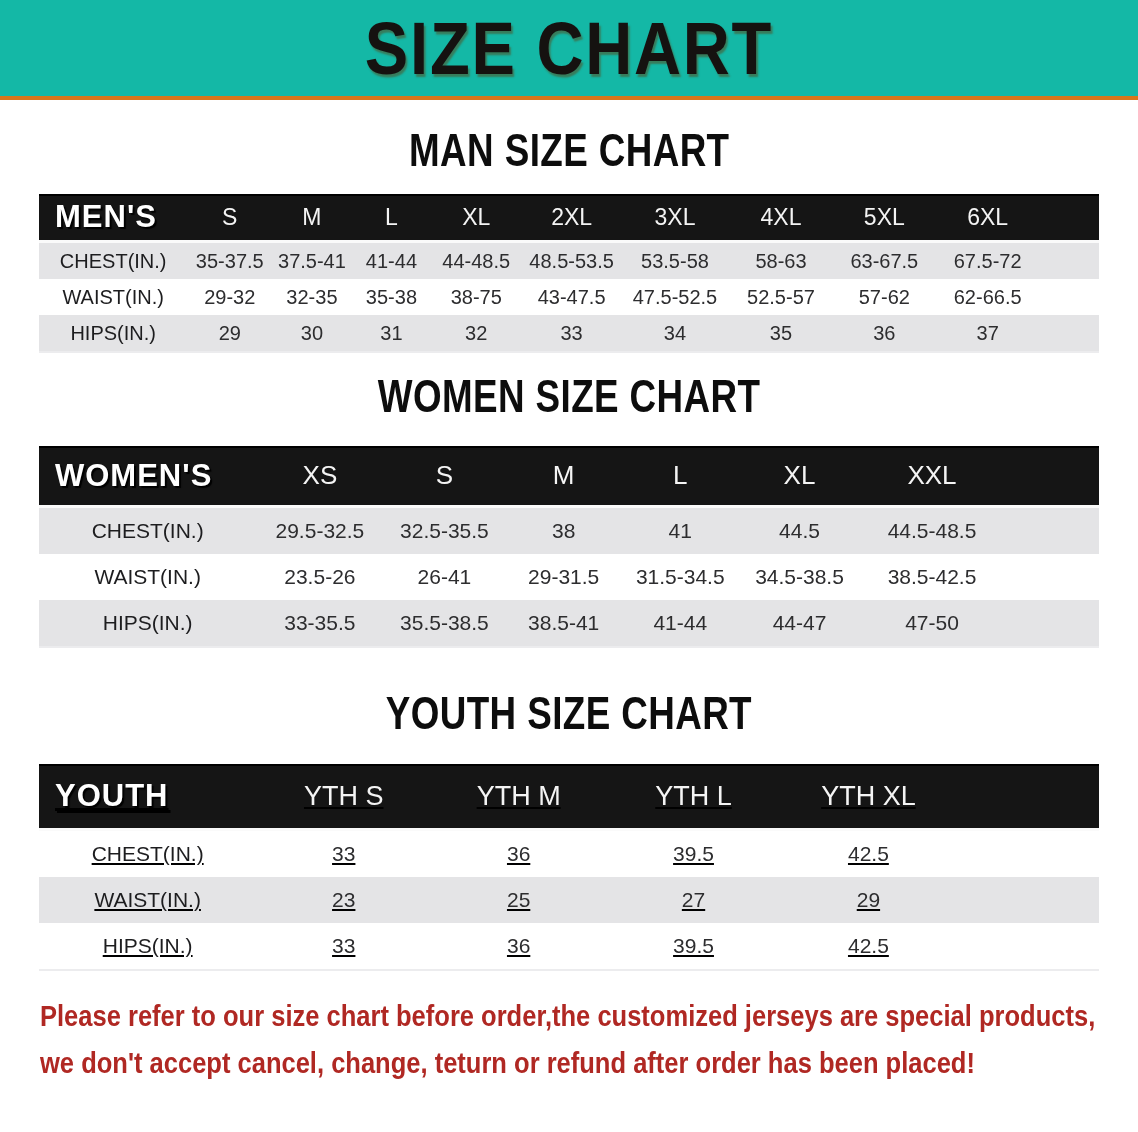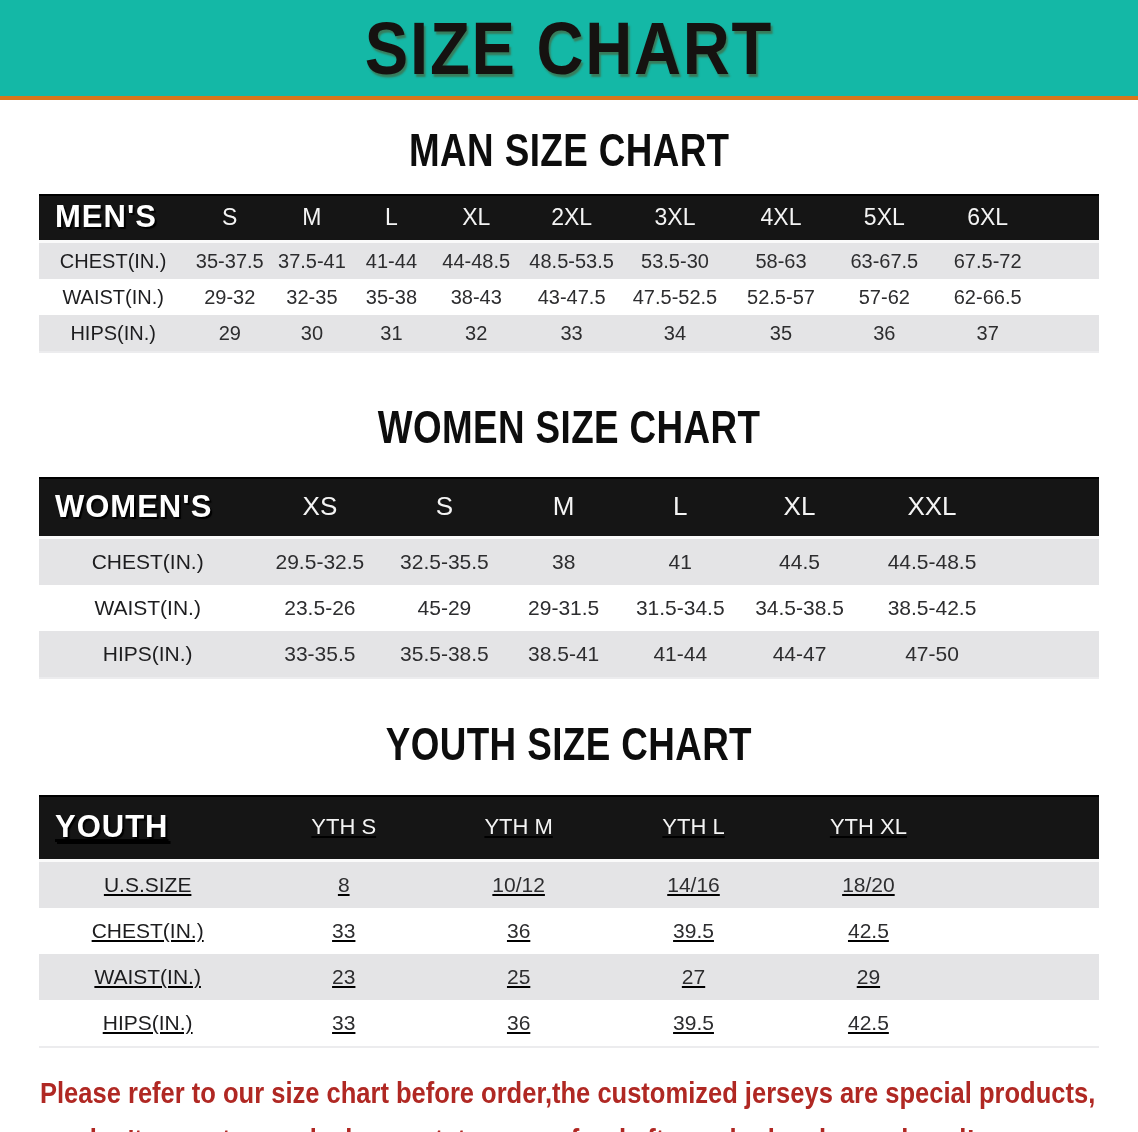--- a/index.html
+++ b/index.html
@@ -34,21 +34,21 @@
   }
 
   
   .section-heading {
     margin: 0;
     text-align: center;
     height: 52px;
     line-height: 52px;
   }
   .heading-men   { margin-top: 24px; }
-  .heading-women { margin-top: 48px; }
+  .heading-women { margin-top: 17px; }
   .heading-youth { margin-top: 39px; }
   .condensed {
     display: inline-block;
     transform: scaleX(0.8);
     white-space: nowrap;
     font-size: 46px;
     font-weight: bold;
     letter-spacing: 0.5px;
     color: #0d0d0d;
   }
@@ -69,21 +69,21 @@
     background: #151515;
     color: #f4f4f4;
     font-weight: normal;
     text-align: center;
     vertical-align: middle;
     border-bottom: 3px solid #fafafa;
     box-shadow: inset 0 2px 0 #000;
   }
   .table-men   thead th { height: 44px; font-size: 23px; }
   .table-women thead th { height: 57px; font-size: 26px; text-align: center; }
-  .table-youth thead th { height: 62px; font-size: 22px; }
+  .table-youth thead th { height: 62px; font-size: 27px; }
 
   .size-table thead th.group {
     text-align: left;
     padding-left: 16px;
     font-weight: bold;
     font-size: 31px;
     color: #ffffff;
     letter-spacing: 1px;
     text-shadow: 2px 2px 1px #000;
   }
@@ -163,32 +163,32 @@
       </tr>
     </thead>
     <tbody>
       <tr class="row-gray">
         <td class="label">CHEST(IN.)</td>
         <td>35-37.5</td>
         <td>37.5-41</td>
         <td>41-44</td>
         <td>44-48.5</td>
         <td>48.5-53.5</td>
-        <td>53.5-30</td>
+        <td>53.5-58</td>
         <td>58-63</td>
         <td>63-67.5</td>
         <td>67.5-72</td>
         <td></td>
       </tr>
       <tr class="row-white">
         <td class="label">WAIST(IN.)</td>
         <td>29-32</td>
         <td>32-35</td>
         <td>35-38</td>
-        <td>38-43</td>
+        <td>38-75</td>
         <td>43-47.5</td>
         <td>47.5-52.5</td>
         <td>52.5-57</td>
         <td>57-62</td>
         <td>62-66.5</td>
         <td></td>
       </tr>
       <tr class="row-gray">
         <td class="label">HIPS(IN.)</td>
         <td>29</td>
@@ -239,21 +239,21 @@
         <td>32.5-35.5</td>
         <td>38</td>
         <td>41</td>
         <td>44.5</td>
         <td>44.5-48.5</td>
         <td></td>
       </tr>
       <tr class="row-white">
         <td class="label">WAIST(IN.)</td>
         <td>23.5-26</td>
-        <td>45-29</td>
+        <td>26-41</td>
         <td>29-31.5</td>
         <td>31.5-34.5</td>
         <td>34.5-38.5</td>
         <td>38.5-42.5</td>
         <td></td>
       </tr>
       <tr class="row-gray">
         <td class="label">HIPS(IN.)</td>
         <td>33-35.5</td>
         <td>35.5-38.5</td>
@@ -283,28 +283,20 @@
       <tr>
         <th class="group">YOUTH</th>
         <th>YTH S</th>
         <th>YTH M</th>
         <th>YTH L</th>
         <th>YTH XL</th>
         <th></th>
       </tr>
     </thead>
     <tbody>
-      <tr class="row-gray">
-        <td class="label">U.S.SIZE</td>
-        <td>8</td>
-        <td>10/12</td>
-        <td>14/16</td>
-        <td>18/20</td>
-        <td></td>
-      </tr>
       <tr class="row-white">
         <td class="label">CHEST(IN.)</td>
         <td>33</td>
         <td>36</td>
         <td>39.5</td>
         <td>42.5</td>
         <td></td>
       </tr>
       <tr class="row-gray">
         <td class="label">WAIST(IN.)</td>

